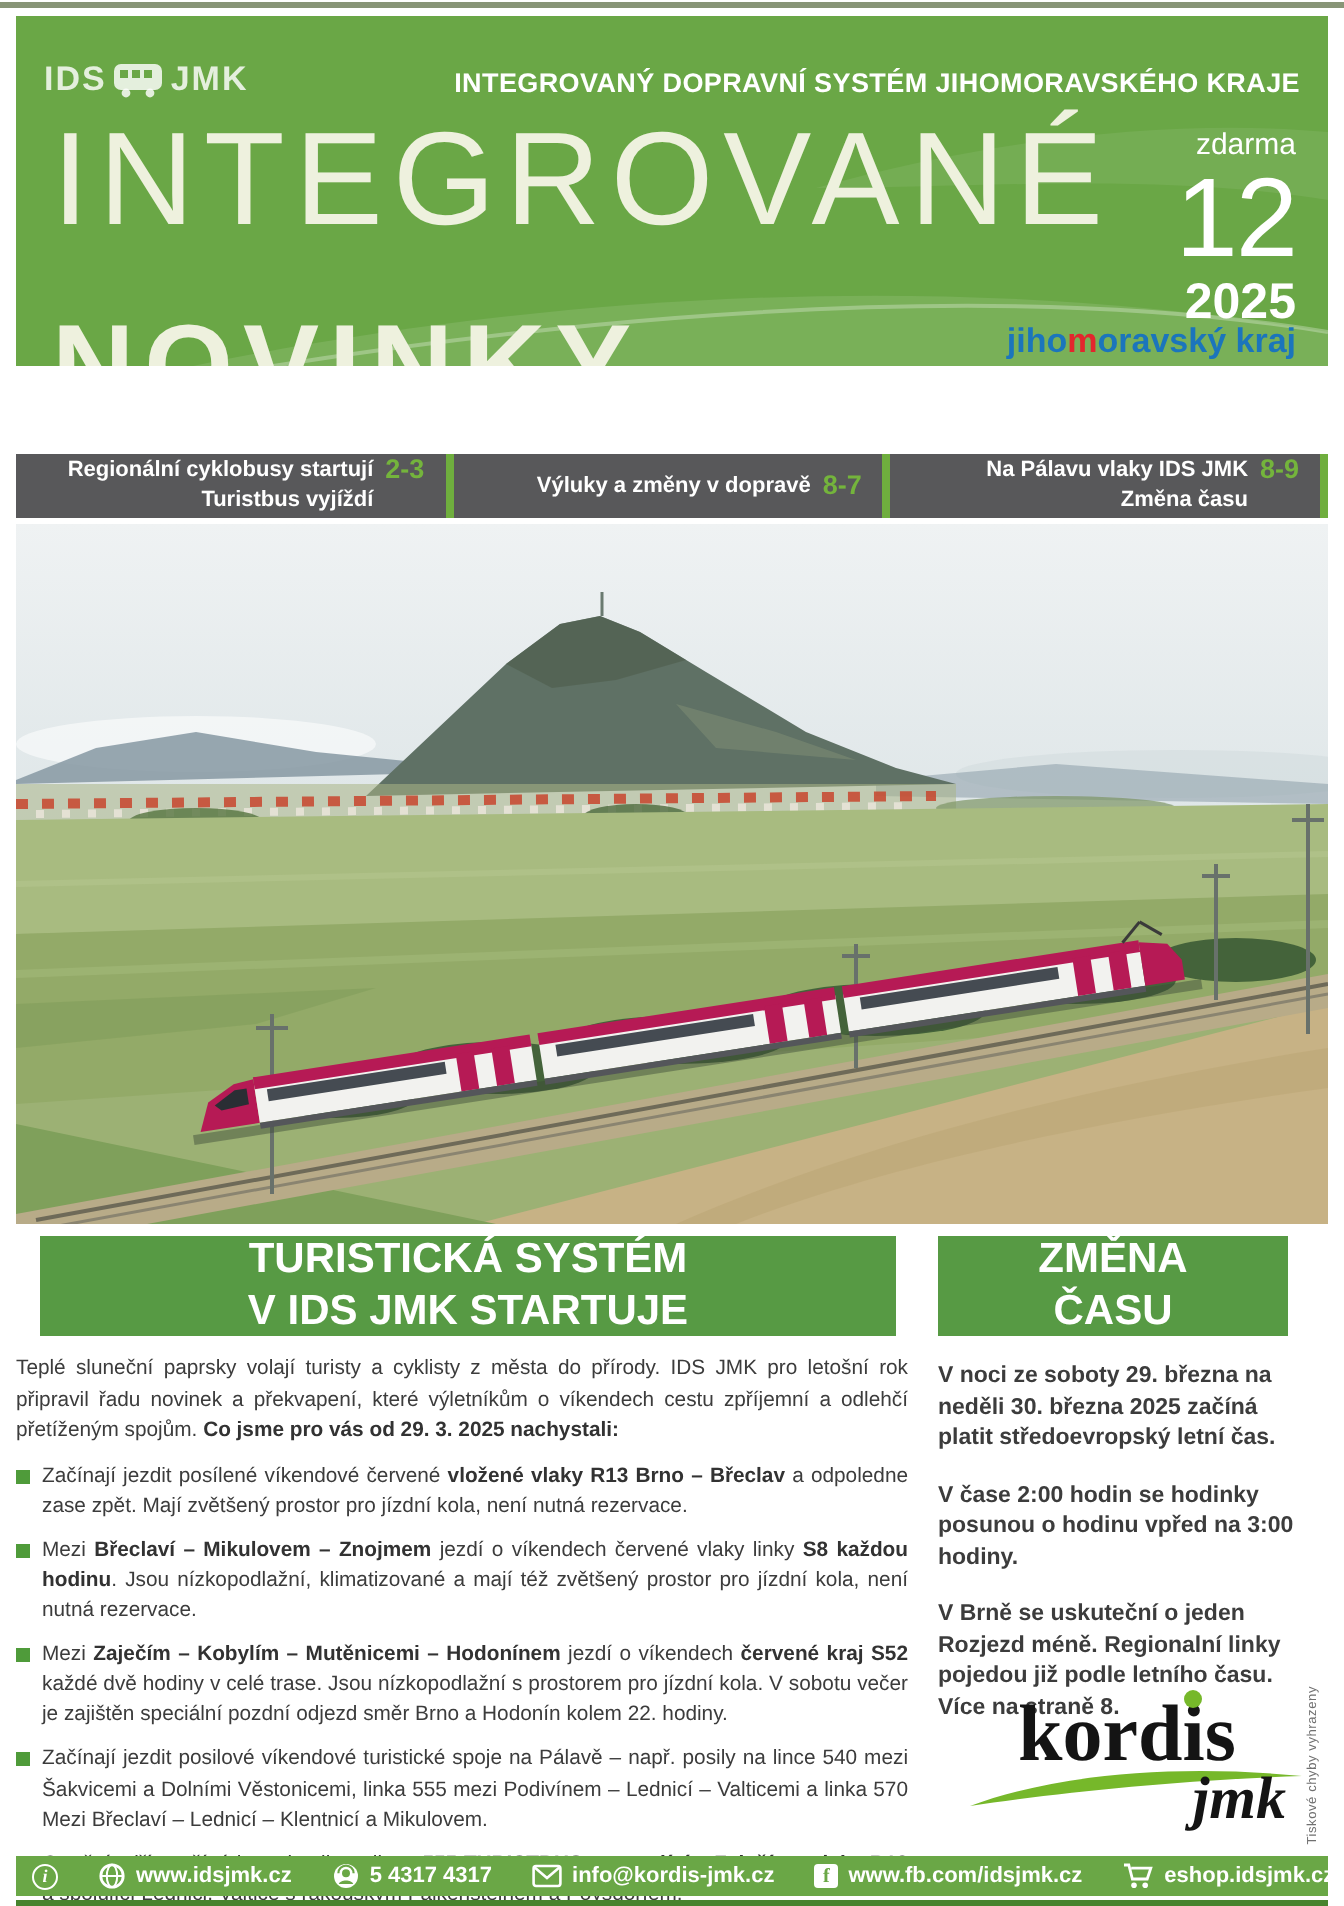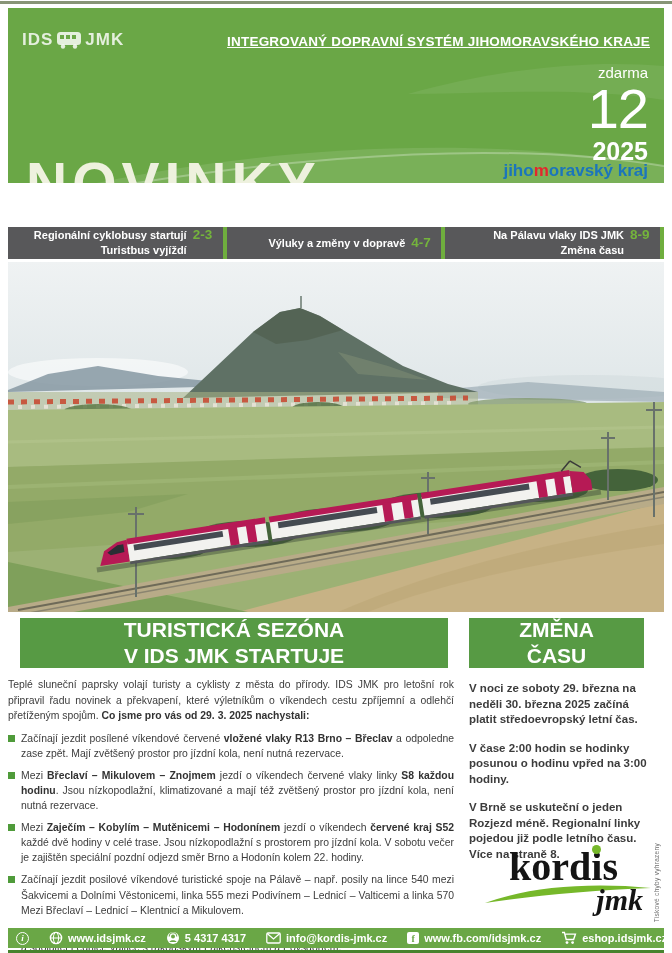--- a/index.html
+++ b/index.html
@@ -7,21 +7,21 @@
   body { font-family:"Liberation Sans", sans-serif; }
   #page { position:relative; width:672px; height:953px; background:#fff; overflow:hidden; }
 
   .topline { position:absolute; left:0; top:1px; width:672px; height:3px; background:#73825f; opacity:.85; }
 
   
   .masthead { position:absolute; left:8px; top:8px; width:656px; height:175px; background:#6aa746; overflow:hidden;padding-left:36px; }
   .masthead svg.swoosh { position:absolute; left:0; top:0; }
   .m-logo { position:absolute; left:14px; top:22px; display:flex; align-items:center; gap:3px;
             font-weight:700; font-size:17px; color:rgba(255,255,255,.82); letter-spacing:1px; }
-  .sys-title { position:absolute; right:14px; top:26px; font-weight:700; font-size:13.5px; color:#fff; letter-spacing:.2px;text-decoration:underline; }
+  .sys-title { position:absolute; right:14px; top:26px; font-weight:700; font-size:13.5px; color:#fff; letter-spacing:.2px; }
   .m1 { position:absolute; left:18px; top:48px; font-size:66px; font-weight:300; letter-spacing:5px; color:#eef1de; line-height:1; }
   .m2 { position:absolute; left:18px; top:116px; font-size:57px; font-weight:700; letter-spacing:5px; color:#eef1de; line-height:1;margin-top:31px; }
   .issue { position:absolute; right:16px; top:57px; text-align:right; color:#fff; line-height:1; }
   .issue .zdarma { font-size:15px; font-weight:400; }
   .issue .num { font-size:56px; font-weight:400; letter-spacing:-1px; margin-top:1px; }
   .issue .year { font-size:25px; font-weight:700; margin-top:2px; }
   .jmkraj { position:absolute; right:16px; top:153px; font-weight:700; font-size:17px; color:#1b75bc; }
   .jmkraj .red { color:#e3262d; }
   .brno { position:absolute; right:16px; top:176px; display:flex; align-items:center; gap:4px; }
   .brno span { font-weight:700; font-size:8px; color:#e3262d; }
@@ -99,20 +99,21 @@
         <rect x="4" y="4" width="4" height="4" fill="#6aa746"></rect>
         <rect x="10" y="4" width="4" height="4" fill="#6aa746"></rect>
         <rect x="16" y="4" width="4" height="4" fill="#6aa746"></rect>
         <circle cx="7" cy="15.5" r="2.2" fill="rgba(255,255,255,0.82)"></circle>
         <circle cx="19" cy="15.5" r="2.2" fill="rgba(255,255,255,0.82)"></circle>
       </svg>
       <span>JMK</span>
     </div>
 
     <div class="sys-title">INTEGROVANÝ DOPRAVNÍ SYSTÉM JIHOMORAVSKÉHO KRAJE</div>
+    <div class="m1">INTEGROVANÉ</div>
     <div class="m2">NOVINKY</div>
 
     <div class="issue">
       <div class="zdarma">zdarma</div>
       <div class="num">12</div>
       <div class="year">2025</div>
     </div>
 
     <div class="jmkraj"><span>jiho</span><span class="red">m</span><span>oravský kraj</span></div>
 
@@ -131,21 +132,21 @@
   </div>
 
   <div class="navbar">
     <div class="nav-sec">
       <span class="nav-line">Regionální cyklobusy startují</span>
       <span class="nav-pages">2-3</span>
       <span class="nav-line nav-sub">Turistbus vyjíždí</span>
     </div>
     <div class="nav-sec">
       <span class="nav-line">Výluky a změny v dopravě</span>
-      <span class="nav-pages">4-7</span>
+      <span class="nav-pages">8-7</span>
       <span class="nav-line nav-sub"></span>
     </div>
     <div class="nav-sec">
       <span class="nav-line">Na Pálavu vlaky IDS JMK</span>
       <span class="nav-pages">8-9</span>
       <span class="nav-line nav-sub">Změna času</span>
     </div>
   </div>
 
   <div class="photo">
@@ -246,21 +247,21 @@
 
         <polygon points="478,-20 492,-17 498,-8 498,2 478,2" fill="#b61a55"></polygon>
         <line x1="470" y1="-21" x2="480" y2="-30" stroke="#3a3a3a" stroke-width="1.5"></line>
         <line x1="480" y1="-30" x2="490" y2="-22" stroke="#3a3a3a" stroke-width="1.5"></line>
       </g>
     </svg>
   </div>
 
   <div class="article-main">
     <div class="head-green">
-      <span>TURISTICKÁ SEZÓNA</span>
+      <span>TURISTICKÁ SYSTÉM</span>
       <span>V IDS JMK STARTUJE</span>
     </div>
     <p class="intro" id="intro"><span>Teplé sluneční paprsky volají turisty a cyklisty z města do přírody. IDS JMK pro letošní rok připravil řadu novinek a překvapení, které výletníkům o víkendech cestu zpříjemní a odlehčí přetíženým spojům. </span><span class="b">Co jsme pro vás od 29. 3. 2025 nachystali:</span></p>
     <ul id="bullets">
         <li>
           <span class="sq"></span>
           <p><span>Začínají jezdit posílené víkendové červené </span><span class="b">vložené vlaky R13 Brno – Břeclav</span><span> a odpoledne zase zpět. Mají zvětšený prostor pro jízdní kola, není nutná rezervace.</span></p>
         </li>
         <li>
           <span class="sq"></span>

